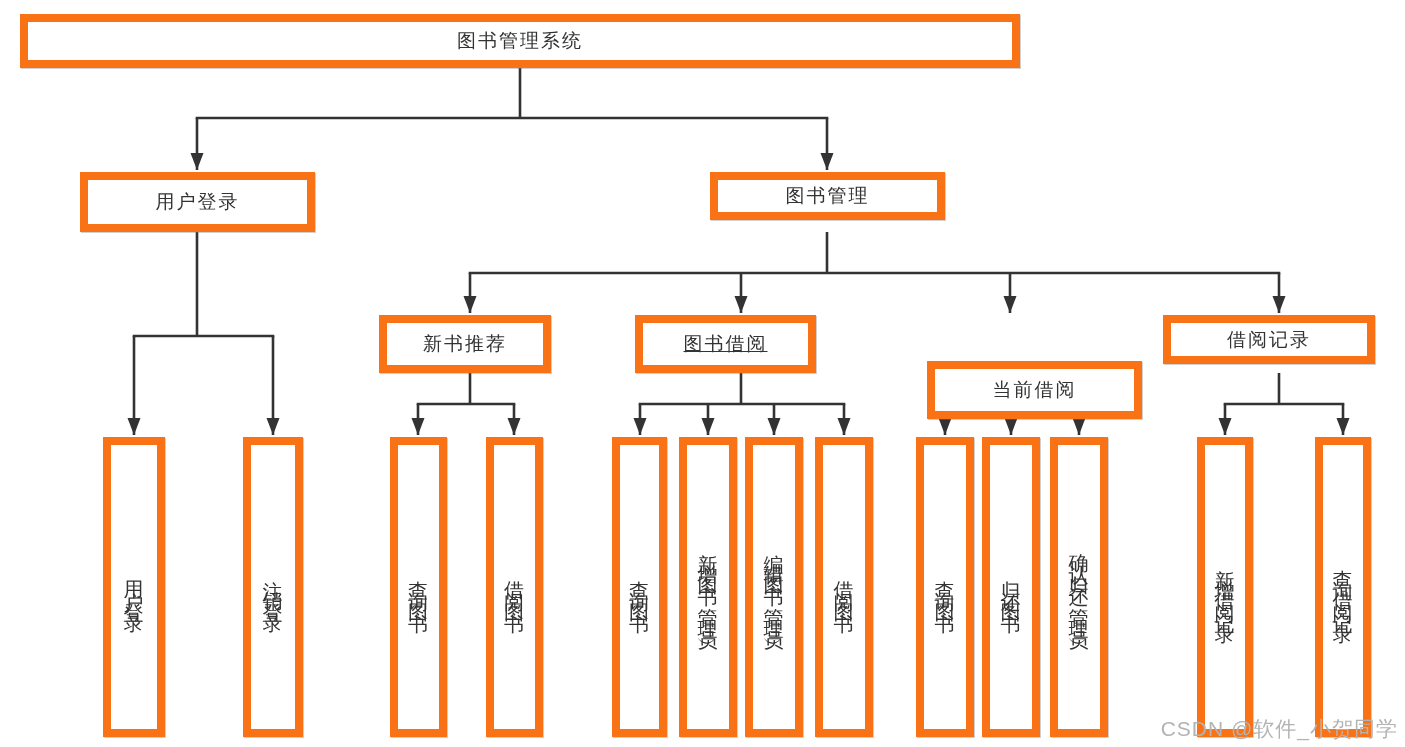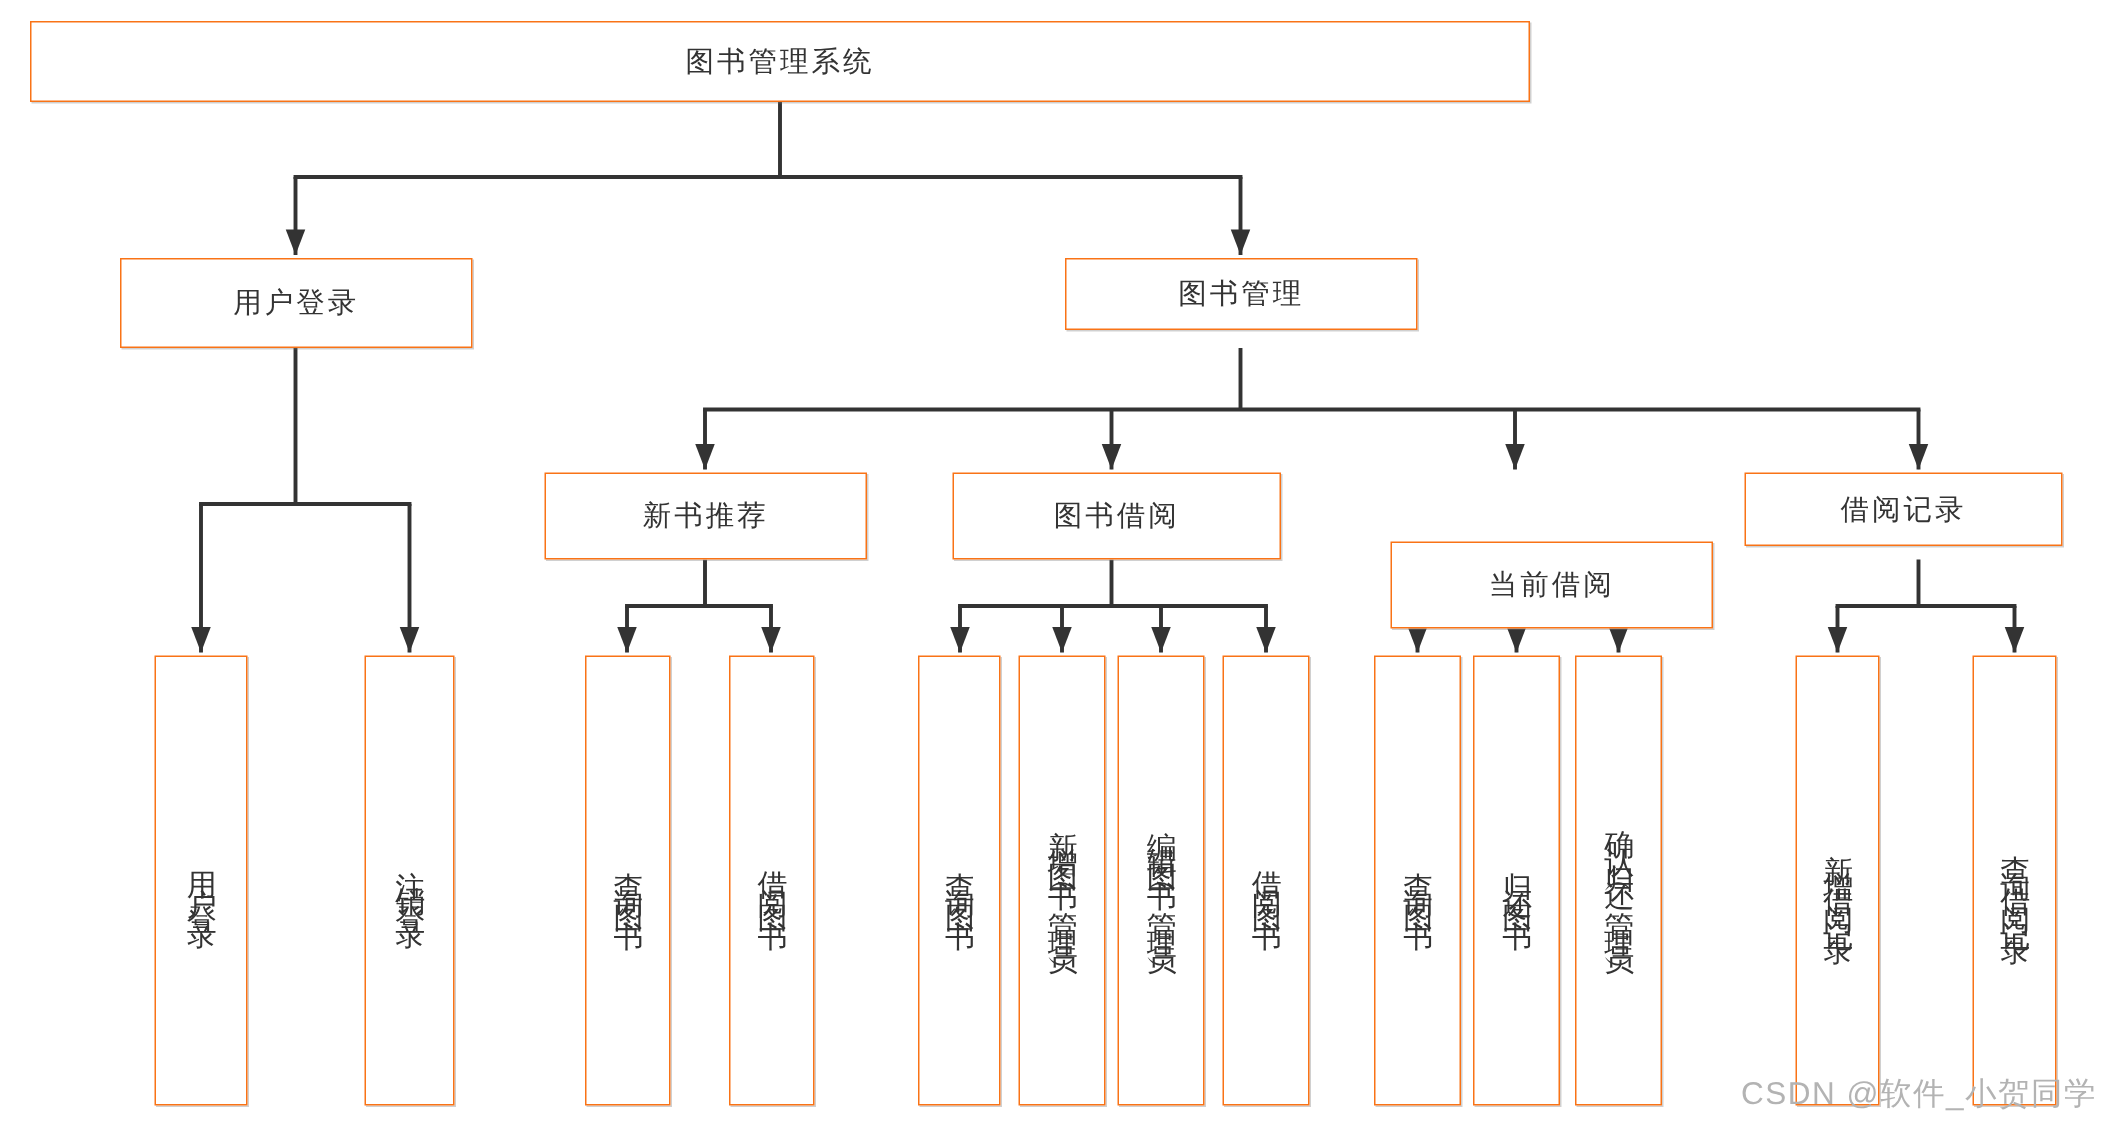--- a/index.html
+++ b/index.html
@@ -8,21 +8,21 @@
     width:1405px;height:747px;
     background:#ffffff;
     font-family:"Liberation Sans","DejaVu Sans",sans-serif;
     overflow:hidden;
   }
   #wires{position:absolute;left:0;top:0;width:1405px;height:747px;z-index:0;}
   .box{
     position:absolute;
     box-sizing:border-box;
     background:#ffffff;
-    border:1px solid #f97316;
+    border:8px solid #f97316;
     color:#333333;
     display:flex;align-items:center;justify-content:center;
     z-index:1;
     box-shadow:1px 1px 0 rgba(120,120,120,.35);
   }
   .h{font-size:19px;letter-spacing:2px;white-space:nowrap;}
   .v{
     writing-mode:vertical-rl;
     text-orientation:mixed;
     font-size:20px;
@@ -86,22 +86,22 @@
       <line x1="1225" y1="404" x2="1225" y2="435" marker-end="url(#arrow)"></line>
       <line x1="1343" y1="404" x2="1343" y2="435" marker-end="url(#arrow)"></line>
     </g>
   </svg>
 
   <div class="box h" style="left:20px;top:14px;width:1000px;height:54px;">图书管理系统</div>
 
   <div class="box h" style="left:80px;top:172px;width:235px;height:60px;">用户登录</div>
   <div class="box h" style="left:710px;top:172px;width:235px;height:48px;">图书管理</div>
 
-  <div class="box h" style="left:363px;top:315px;width:215px;height:58px;">新书推荐</div>
-  <div class="box h" style="left:635px;top:315px;width:219px;height:58px;">图书借阅</div>
+  <div class="box h" style="left:379px;top:315px;width:172px;height:58px;">新书推荐</div>
+  <div class="box h" style="left:635px;top:315px;width:181px;height:58px;text-decoration:underline;">图书借阅</div>
   <div class="box h" style="left:927px;top:315px;width:215px;height:58px;margin-top:46px;">当前借阅</div>
   <div class="box h" style="left:1163px;top:315px;width:212px;height:49px;">借阅记录</div>
 
   <div class="box v" style="left:103px;top:437px;width:62px;height:300px;">用户登录</div>
   <div class="box v" style="left:243px;top:437px;width:60px;height:300px;">注销登录</div>
 
   <div class="box v" style="left:390px;top:437px;width:57px;height:300px;">查询图书</div>
   <div class="box v" style="left:486px;top:437px;width:57px;height:300px;">借阅图书</div>
 
   <div class="box v" style="left:612px;top:437px;width:55px;height:300px;">查询图书</div>

